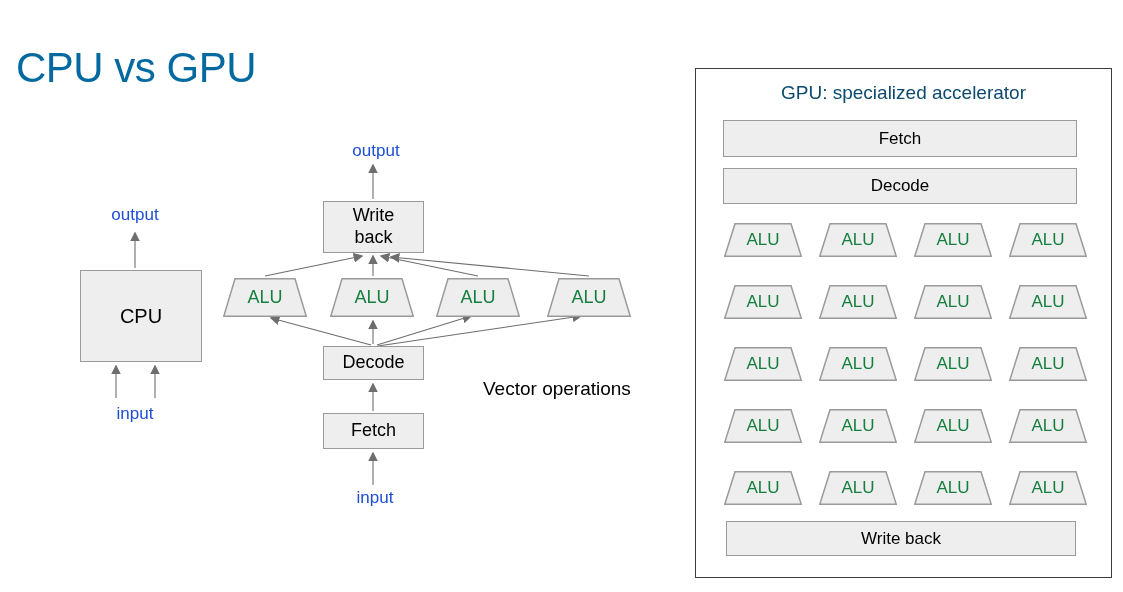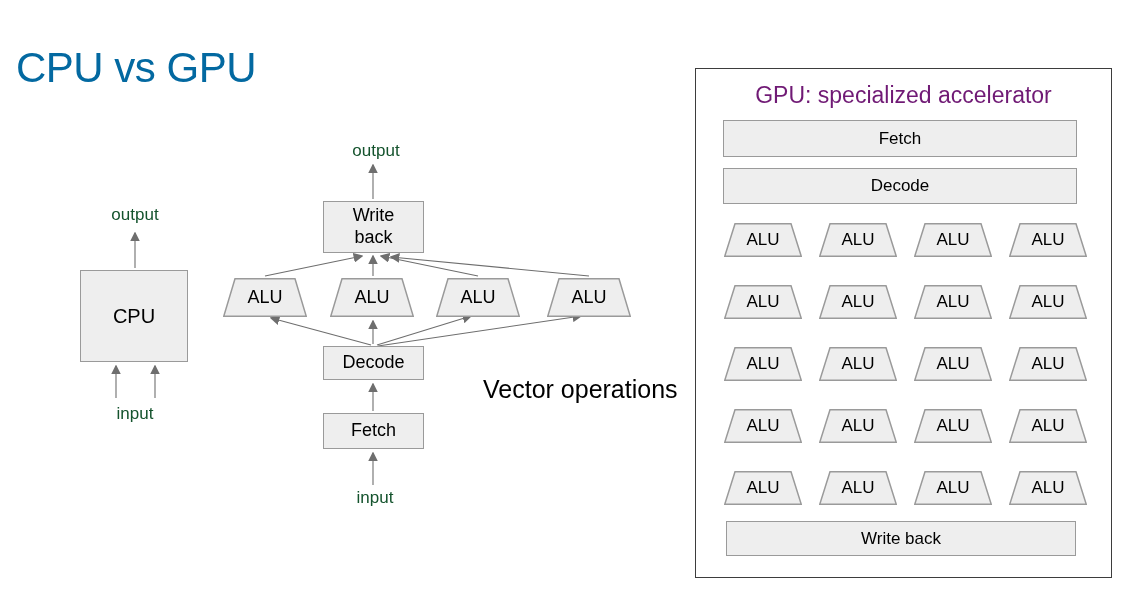--- a/index.html
+++ b/index.html
@@ -19,88 +19,88 @@
     font-weight: 500;
     letter-spacing: -0.5px;
     color: #0369a1;
     white-space: nowrap;
   }
   .lbl {
     position: absolute;
     font-size: 17px;
     text-align: center;
     white-space: nowrap;
-    color: #14532d;
+    color: #1d4ed8;
   }
   .box {
     position: absolute;
     box-sizing: border-box;
     background: #eeeeee;
     border: 1.5px solid #9a9a9a;
     display: flex;
     align-items: center;
     justify-content: center;
     text-align: center;
     font-size: 18px;
     line-height: 1.22;
     color: #000;
   }
-  .cpu-box { left: 80px; top: 270px; width: 108px; height: 92px; font-size: 20px; }
+  .cpu-box { left: 80px; top: 270px; width: 122px; height: 92px; font-size: 20px; }
   .wb-box  { left: 323px; top: 201px; width: 101px; height: 52px; padding: 0 14px; }
   .dec-box { left: 323px; top: 346px; width: 101px; height: 34px; }
   .fet-box { left: 323px; top: 413px; width: 101px; height: 36px; }
 
   .alu {
     position: absolute;
     display: flex;
     align-items: center;
     justify-content: center;
     font-size: 18px;
-    color: #000000;
+    color: #15803d;
   }
   .alu svg { position: absolute; inset: 0; width: 100%; height: 100%; }
   .alu span { position: relative; z-index: 1; }
   .alu-mid { width: 84px; height: 39px; }
   .alu-sm  { width: 78px; height: 34px; font-size: 17px; }
 
   #arrow-layer {
     position: absolute;
     left: 0; top: 0;
     width: 1123px; height: 592px;
     pointer-events: none;
   }
   #arrow-layer line { stroke: #6e6e6e; stroke-width: 1.1; }
 
   .caption {
     position: absolute;
     left: 483px;
     top: 374px;
-    font-size: 25px;
+    font-size: 19px;
     line-height: 30px;
     color: #000;
     white-space: nowrap;
   }
 
   .gpu-panel {
     position: absolute;
     left: 695px;
     top: 68px;
     width: 417px;
     height: 510px;
     box-sizing: border-box;
     border: 1.5px solid #3d3d3d;
     background: #ffffff;
   }
   .gpu-title {
     position: absolute;
     left: 0; top: 13px;
     width: 100%;
     text-align: center;
-    font-size: 23px;
-    color: #701a75;
+    font-size: 19px;
+    color: #0c4a6e;
   }
   .bar {
     position: absolute;
     box-sizing: border-box;
     background: #eeeeee;
     border: 1.5px solid #9a9a9a;
     display: flex;
     align-items: center;
     justify-content: center;
     font-size: 17px;

